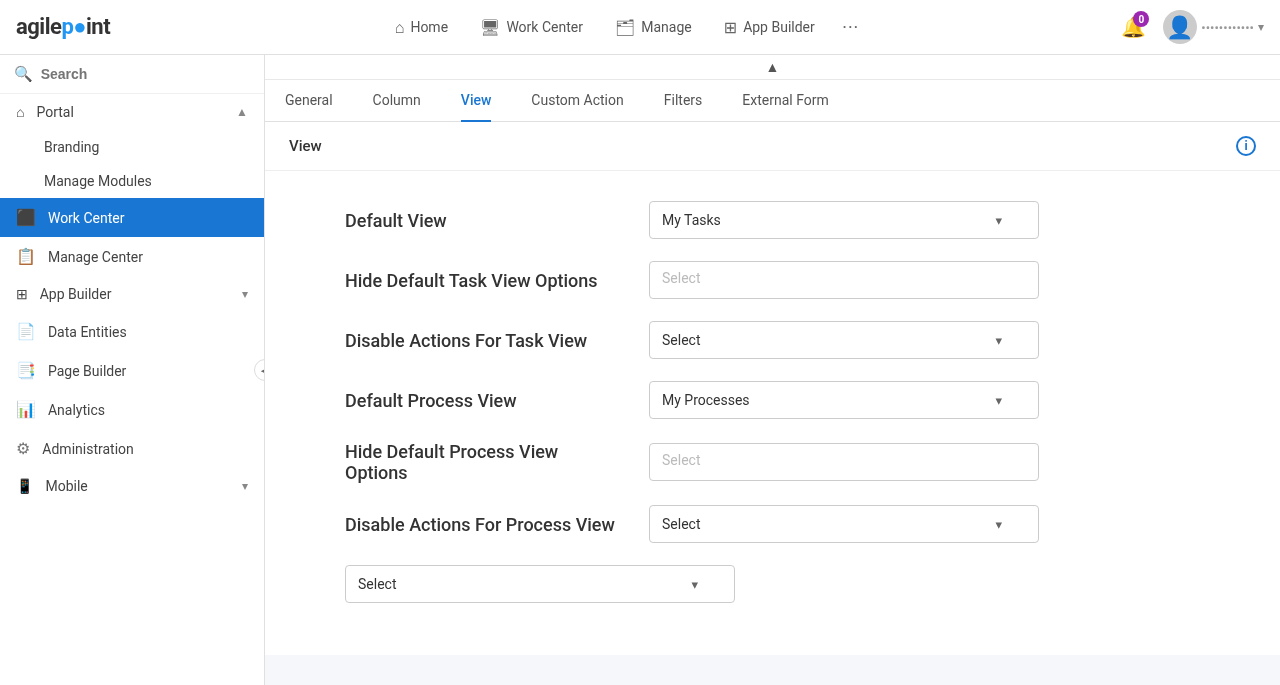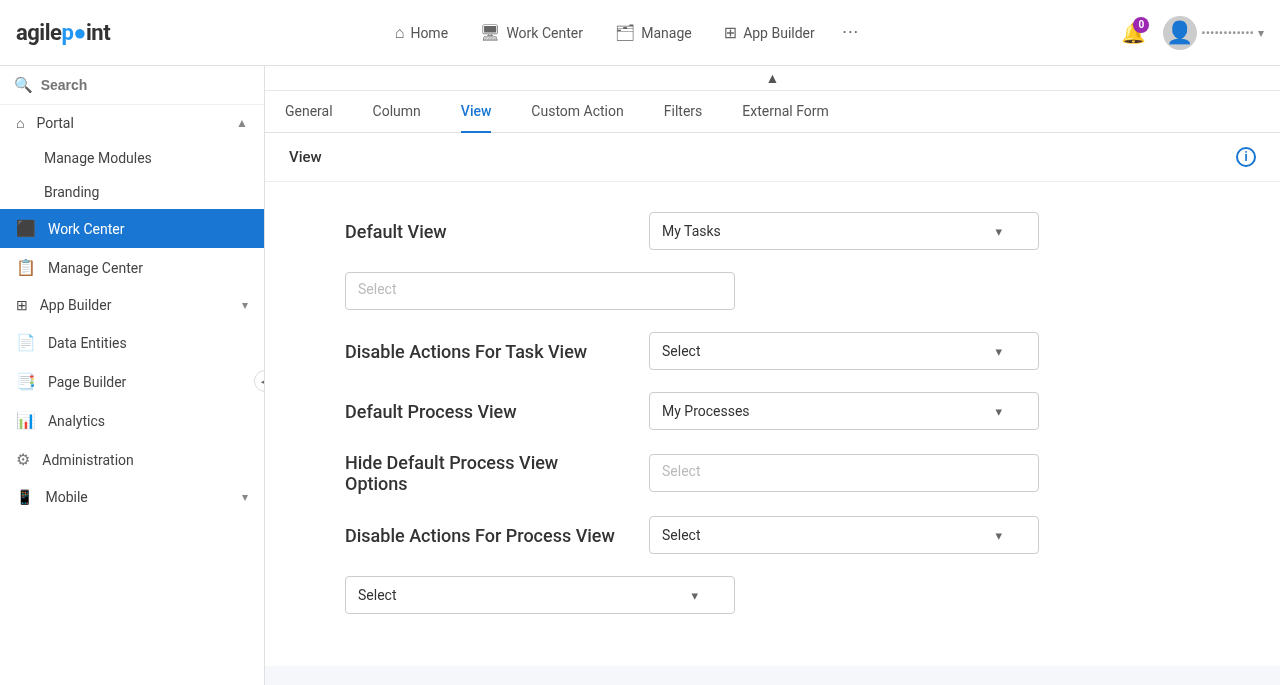--- a/index.html
+++ b/index.html
@@ -2,21 +2,21 @@
 <html><head>
   <meta charset="utf-8">
   <style>
     * { box-sizing: border-box; margin: 0; padding: 0; }
     body { font-family: -apple-system, BlinkMacSystemFont, 'Segoe UI', Roboto, sans-serif; font-size: 14px; color: #333; background: #f5f5f5; height: 685px; overflow: hidden; }
 
     
     .top-nav {
       background: #fff;
       border-bottom: 1px solid #e0e0e0;
-      height: 66px;
+      height: 55px;
       display: flex;
       align-items: center;
       padding: 0 16px;
       position: relative;
       z-index: 10;
     }
     .logo {
       margin-right: 24px;
       display: flex;
       align-items: center;
@@ -379,24 +379,24 @@
       <span class="search-icon">🔍</span>
       <input type="text" placeholder="Search" style="">
     </div>
 
     <div class="sidebar-parent">
       <span class="sidebar-item-icon">⌂</span>
       <span>Portal</span>
       <span class="expand-icon">▲</span>
     </div>
     <div class="sidebar-sub-item">
+      <span>Branding</span>
+    </div>
+    <div class="sidebar-sub-item">
       <span>Manage Modules</span>
-    </div>
-    <div class="sidebar-sub-item">
-      <span>Branding</span>
     </div>
 
     <div class="sidebar-item active">
       <span class="sidebar-item-icon">⬛</span>
       <span>Work Center</span>
     </div>
 
     <div class="sidebar-item">
       <span class="sidebar-item-icon">📋</span>
       <span>Manage Center</span>
@@ -481,20 +481,21 @@
             <div class="form-label">Default View</div>
             <div class="form-control">
               <div class="select-box">
                 <span>My Tasks</span>
                 <span class="select-chevron">▾</span>
               </div>
             </div>
           </div>
 
           <div class="form-row">
+            <div class="form-label">Hide Default Task View Options</div>
             <div class="form-control">
               <div class="input-box">
                 <span class="input-placeholder">Select</span>
               </div>
             </div>
           </div>
 
           <div class="form-row">
             <div class="form-label">Disable Actions For Task View</div>
             <div class="form-control">

